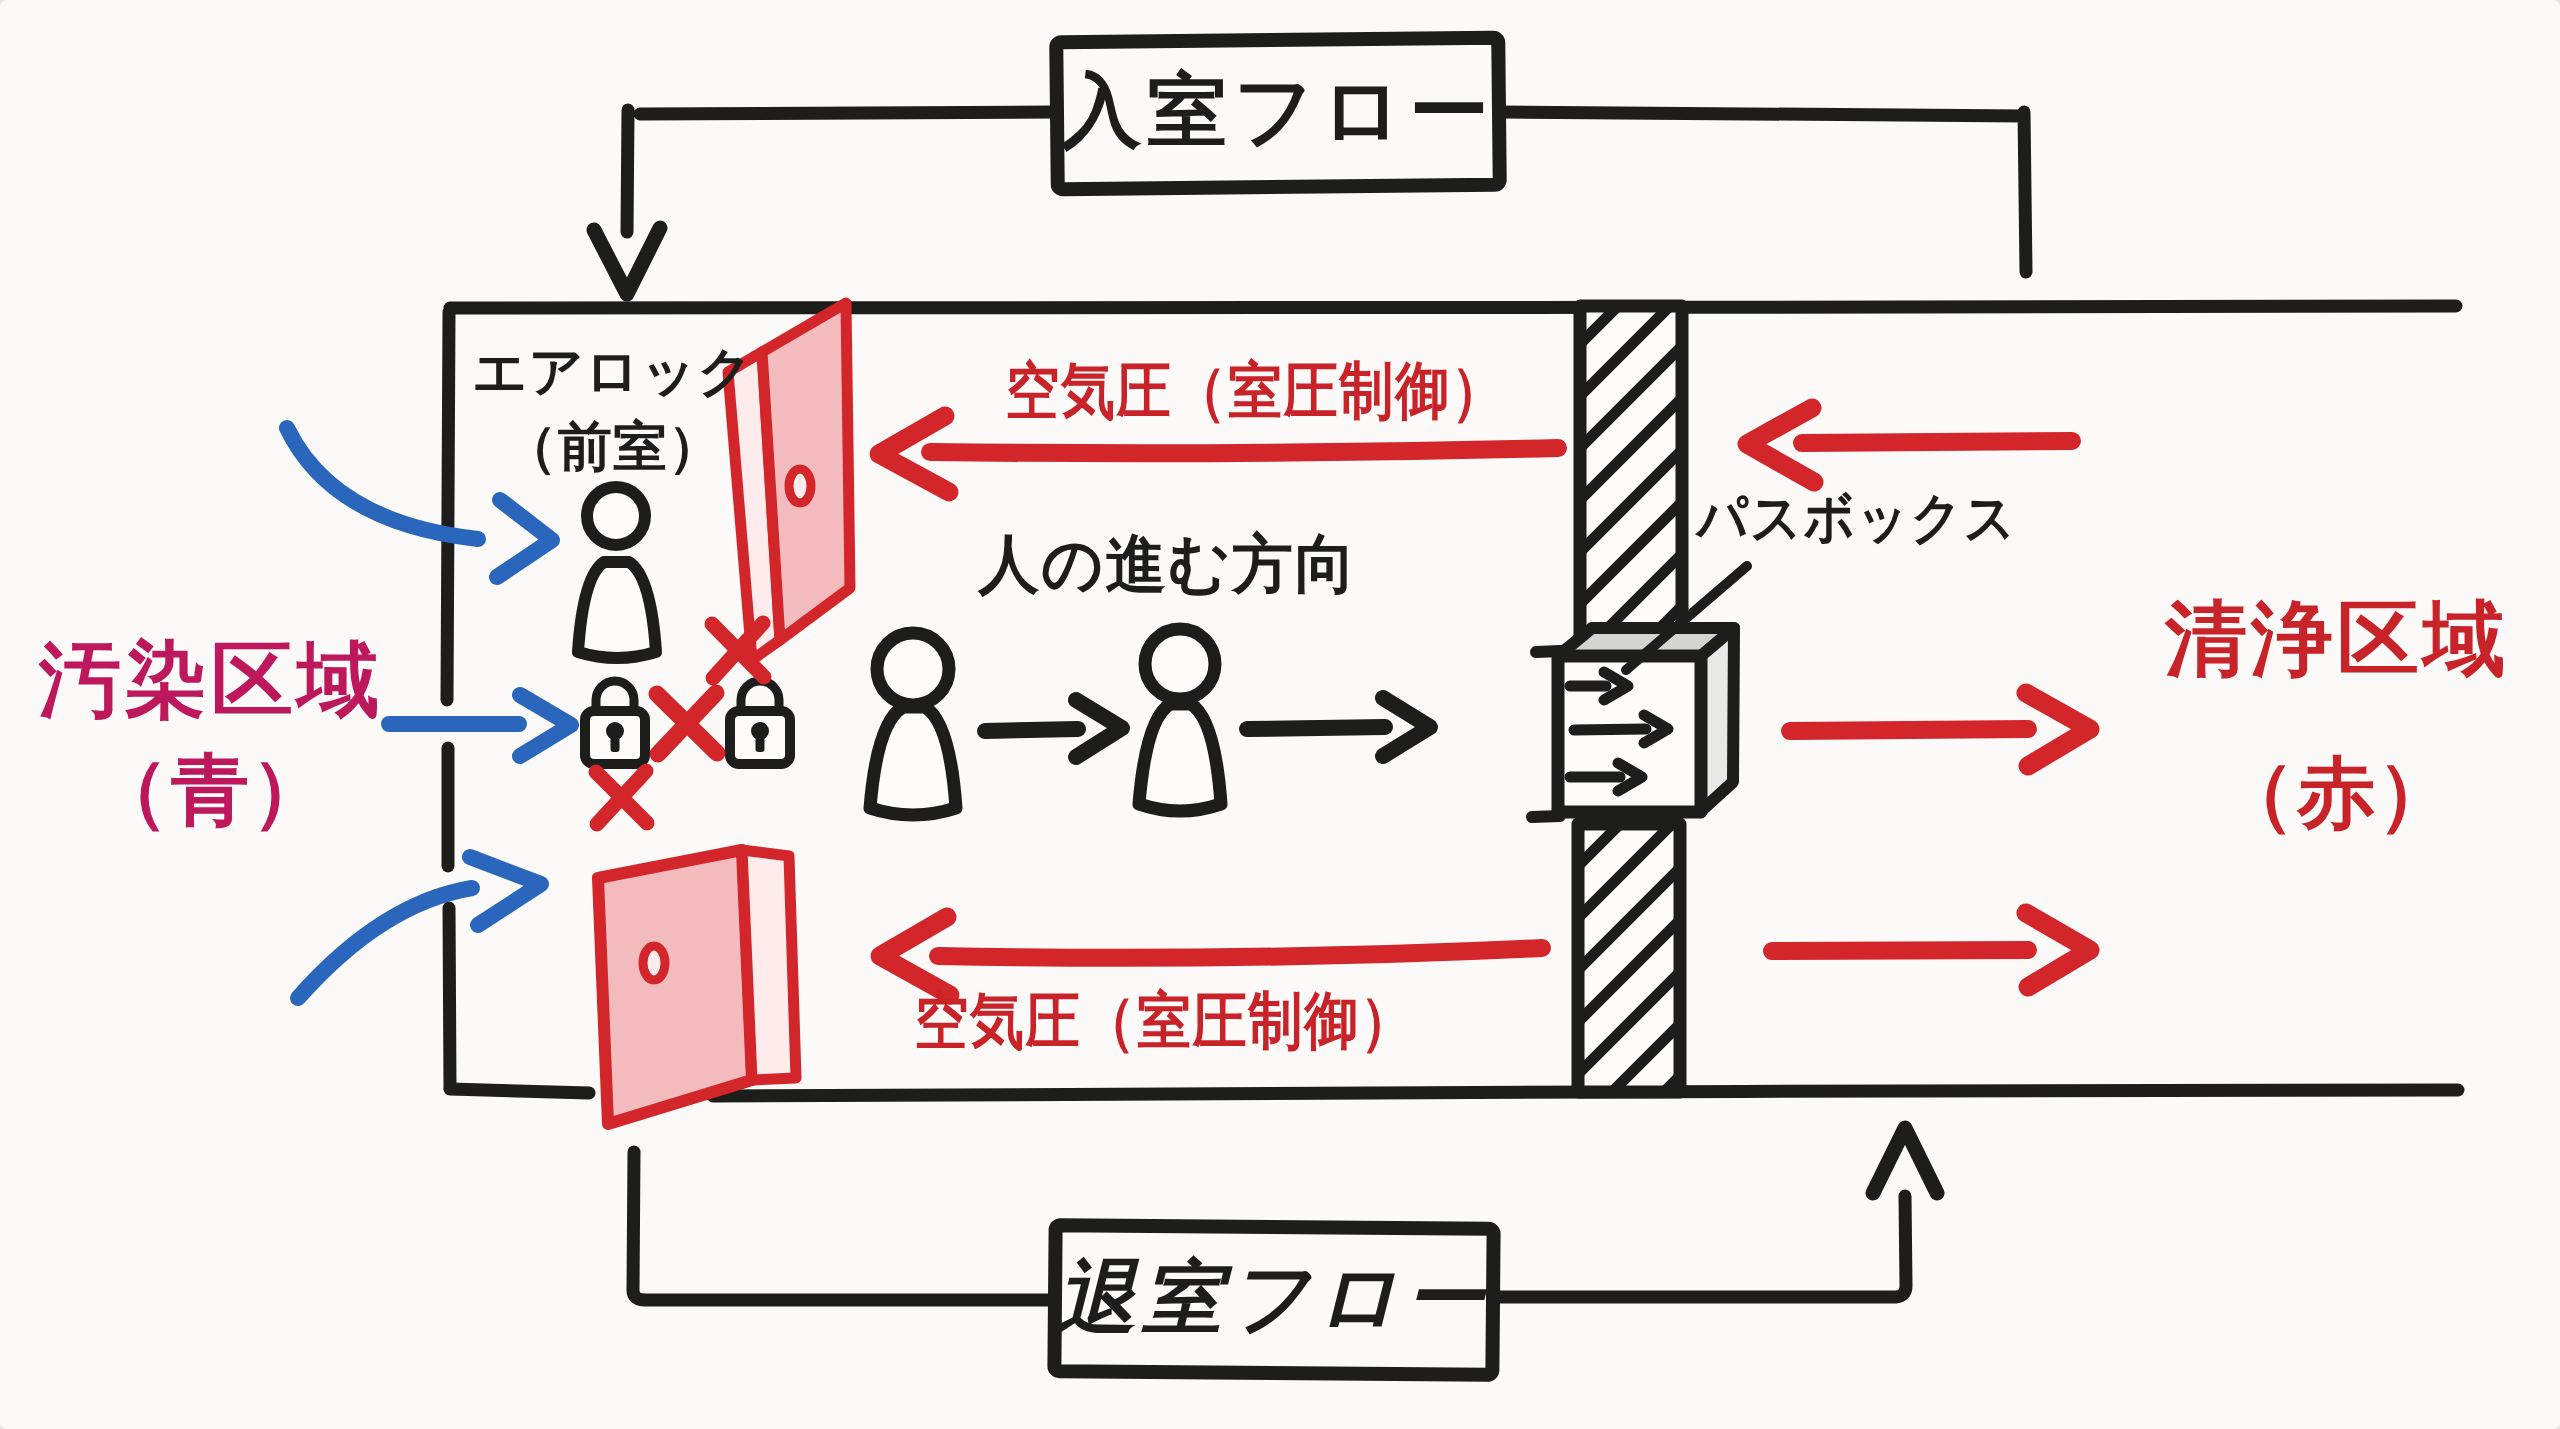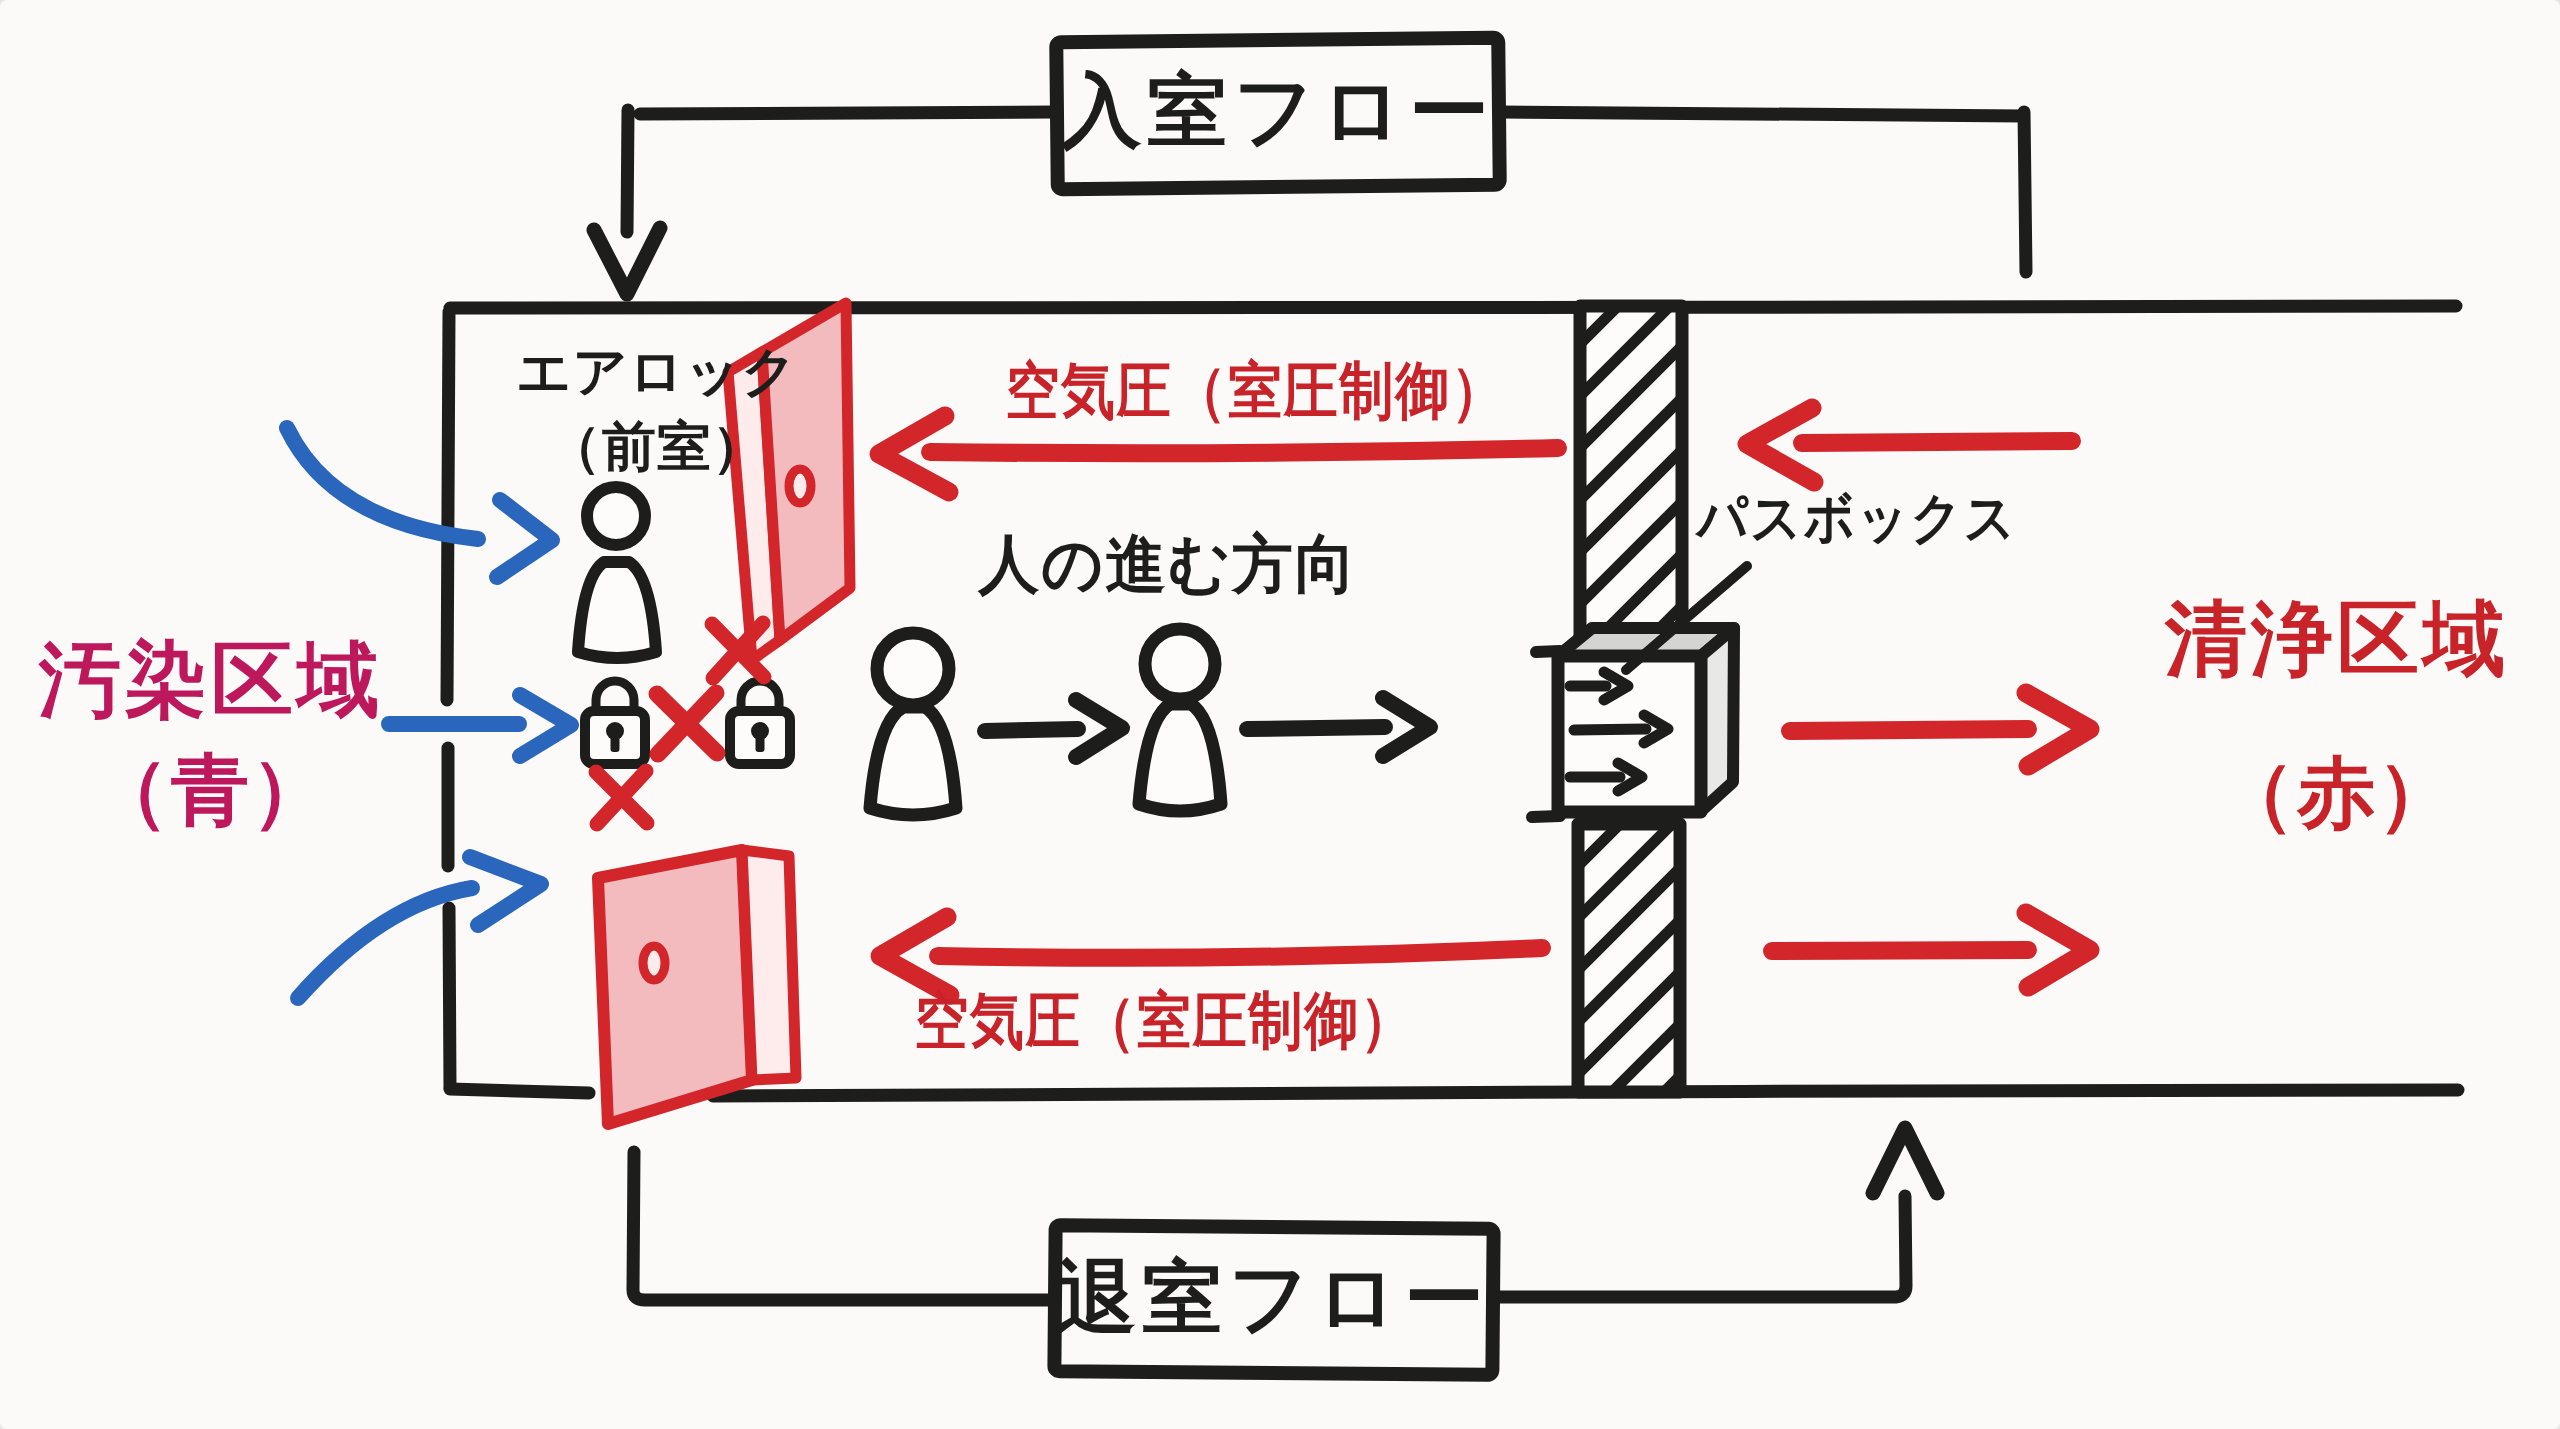--- a/index.html
+++ b/index.html
@@ -7,21 +7,21 @@
           font-family:"DejaVu Sans","Liberation Sans",sans-serif;border-radius:7px;}
   svg{position:absolute;left:0;top:0;}
   .label{position:absolute;font-weight:bold;white-space:nowrap;
          transform:translate(-50%,-50%);letter-spacing:2px;}
   .ink{color:#1d1d1b;}
   .red{color:#c9232a;}
   .blue{color:#be185d;text-align:center;}
   .flow-title{font-size:80px;letter-spacing:6px;}
   .zone{font-size:82px;letter-spacing:4px;}
   .zone2{font-size:78px;}
-  .airlock{font-size:54px;letter-spacing:1px;margin-left:44px;}
+  .airlock{font-size:54px;letter-spacing:1px;}
   .pressure{font-size:62px;}
   .direction{font-size:64px;}
   .passbox{font-size:56px;}
 </style>
 </head>
 <body>
 
 <div class="canvas">
 
 <svg width="2560" height="1429" viewBox="0 0 2560 1429">
@@ -147,21 +147,21 @@
     <path d="M 287 428 Q 333 523 478 539"></path>
     <polyline points="500,500 552,540 497,577"></polyline>
     <path d="M 389 724 L 519 724"></path>
     <polyline points="520,695 571,725 520,756"></polyline>
     <path d="M 298 998 Q 382 903 472 888"></path>
     <polyline points="470,857 541,884 478,925"></polyline>
   </g>
 </svg>
 
 <div class="label ink flow-title" style="left:1278px;top:112px;">入室フロー</div>
-<div class="label ink flow-title" style="left:1273px;top:1299px;">退室フロー</div>
+<div class="label ink flow-title" style="left:1273px;top:1299px;font-style:italic;">退室フロー</div>
 
 <div class="label ink airlock" style="left:613px;top:372px;">エアロック</div>
 <div class="label ink airlock" style="left:613px;top:447px;text-align:center;">（前室）</div>
 
 <div class="label blue zone" style="left:211px;top:681px;">汚染区域</div>
 <div class="label blue zone2" style="left:211px;top:791px;">（青）</div>
 
 <div class="label red zone" style="left:2337px;top:640px;">清浄区域</div>
 <div class="label red zone2" style="left:2337px;top:794px;">（赤）</div>
 

